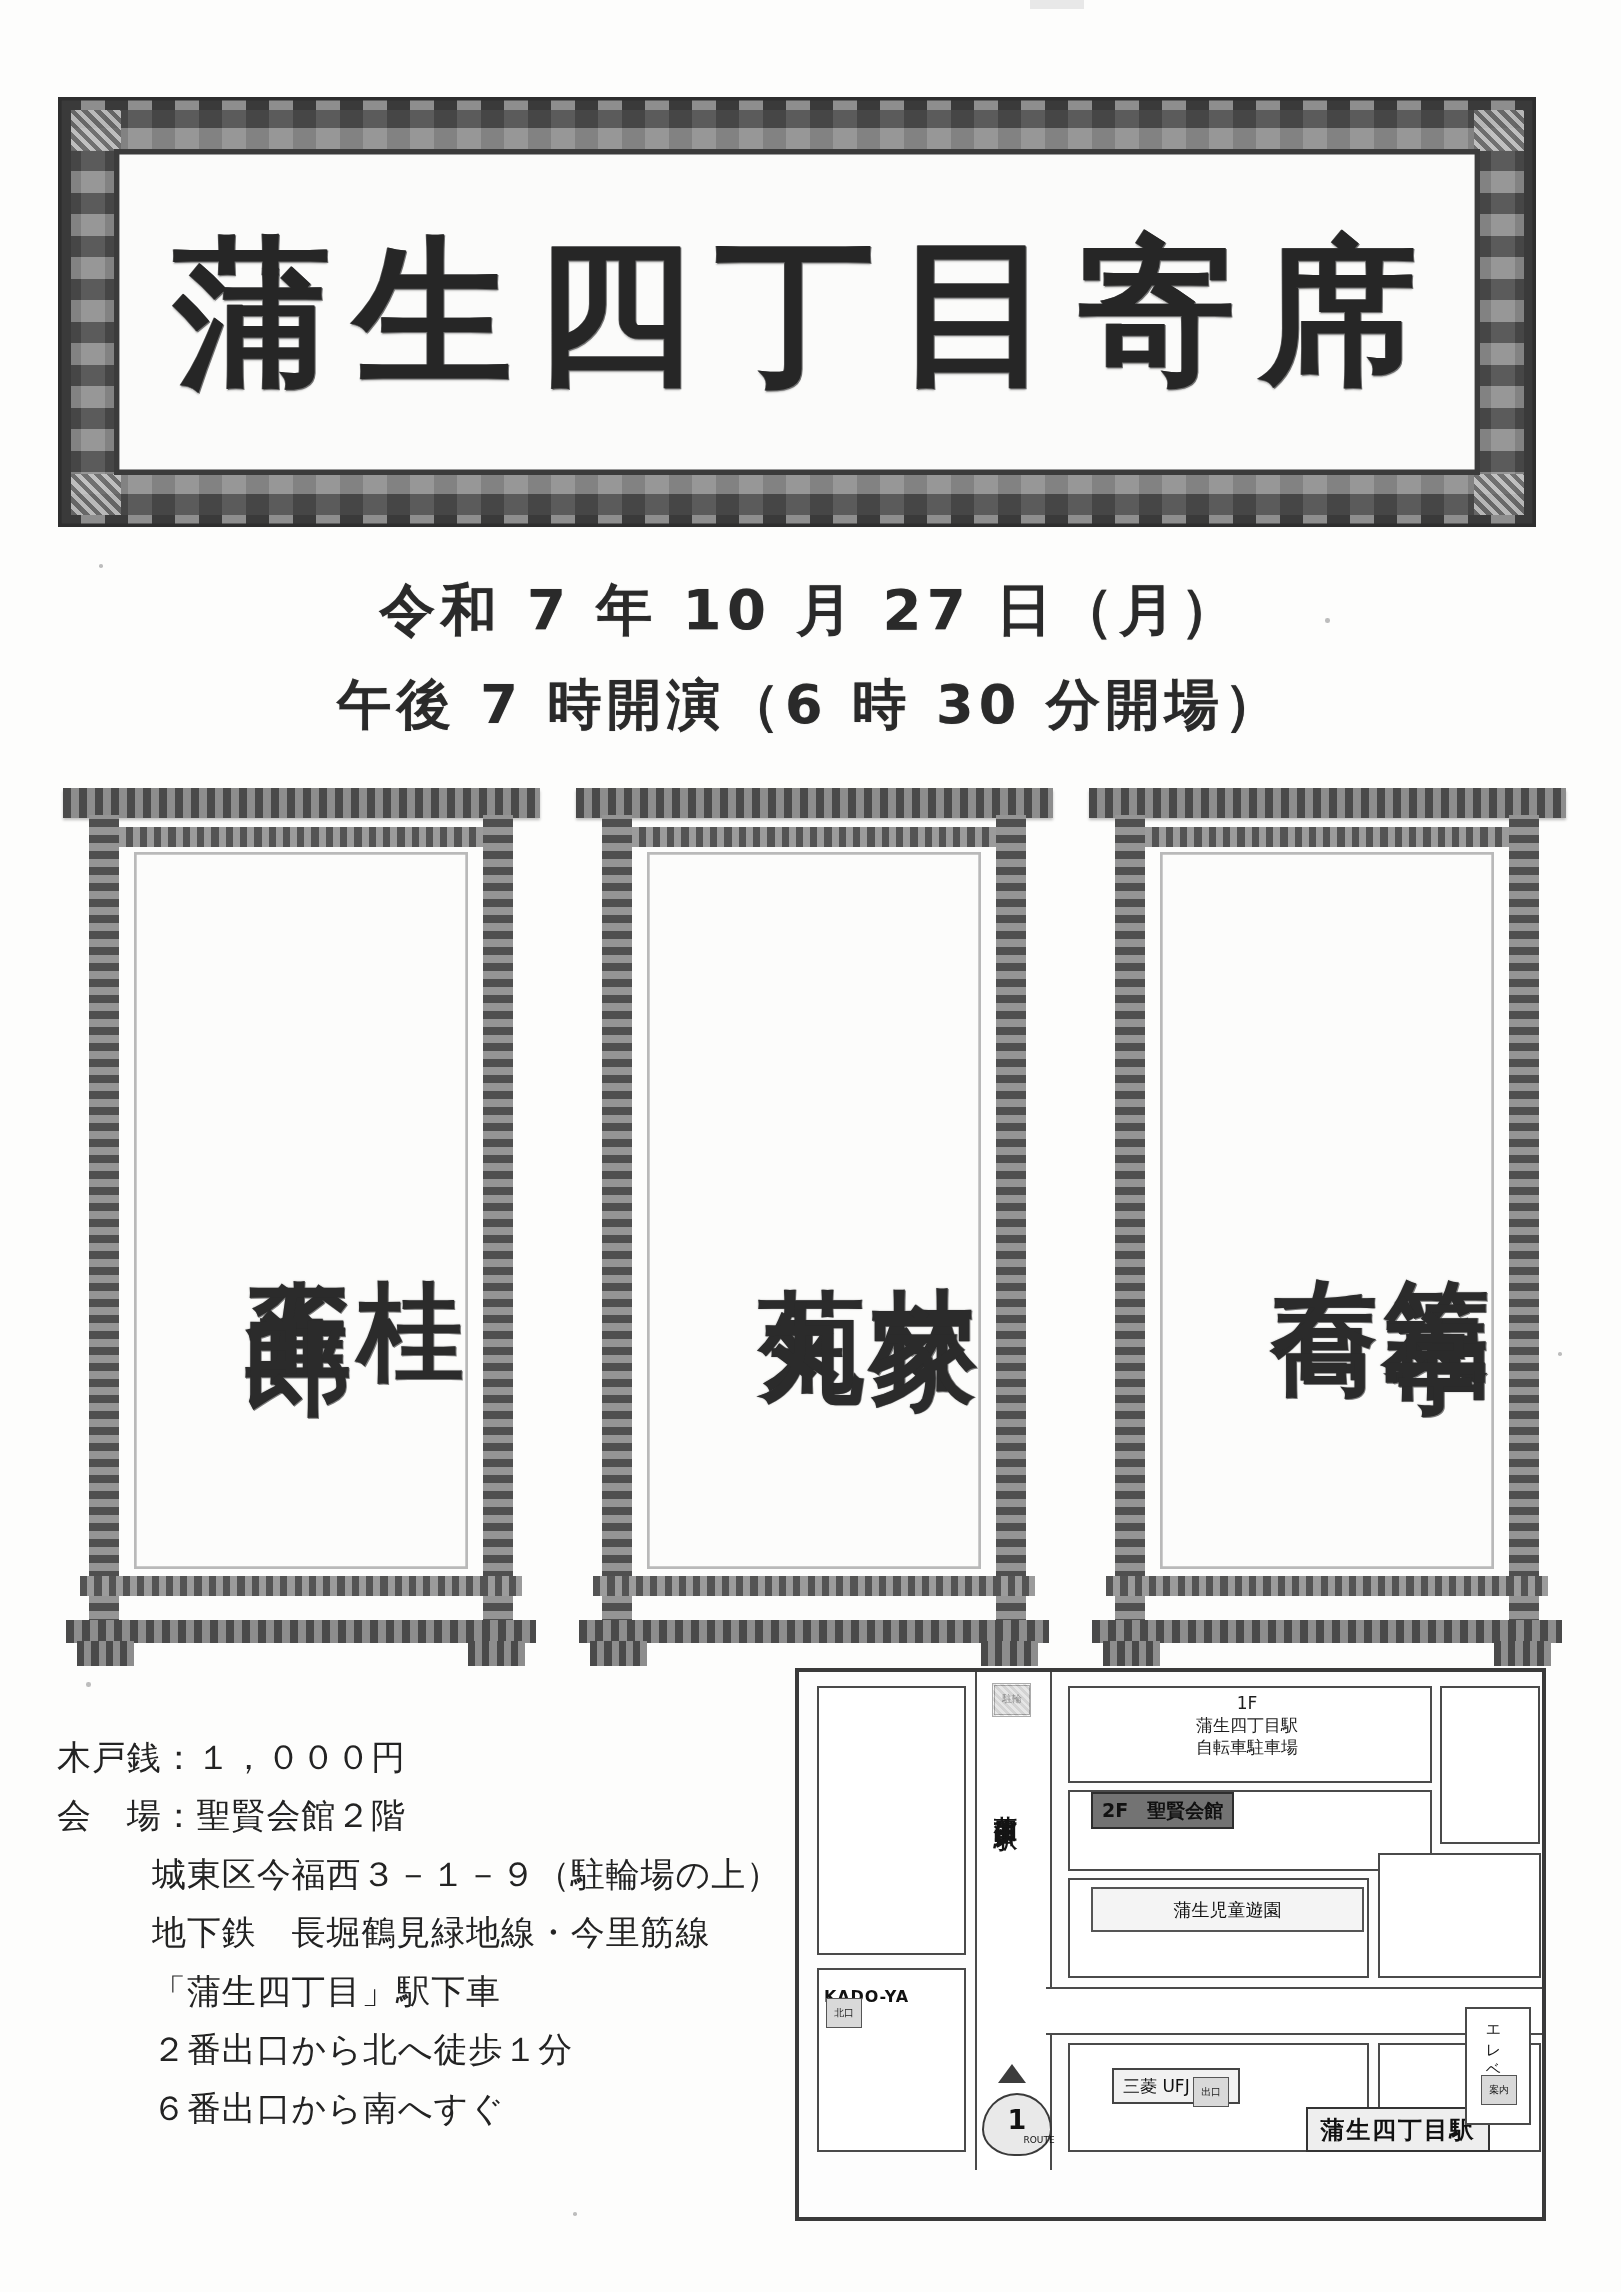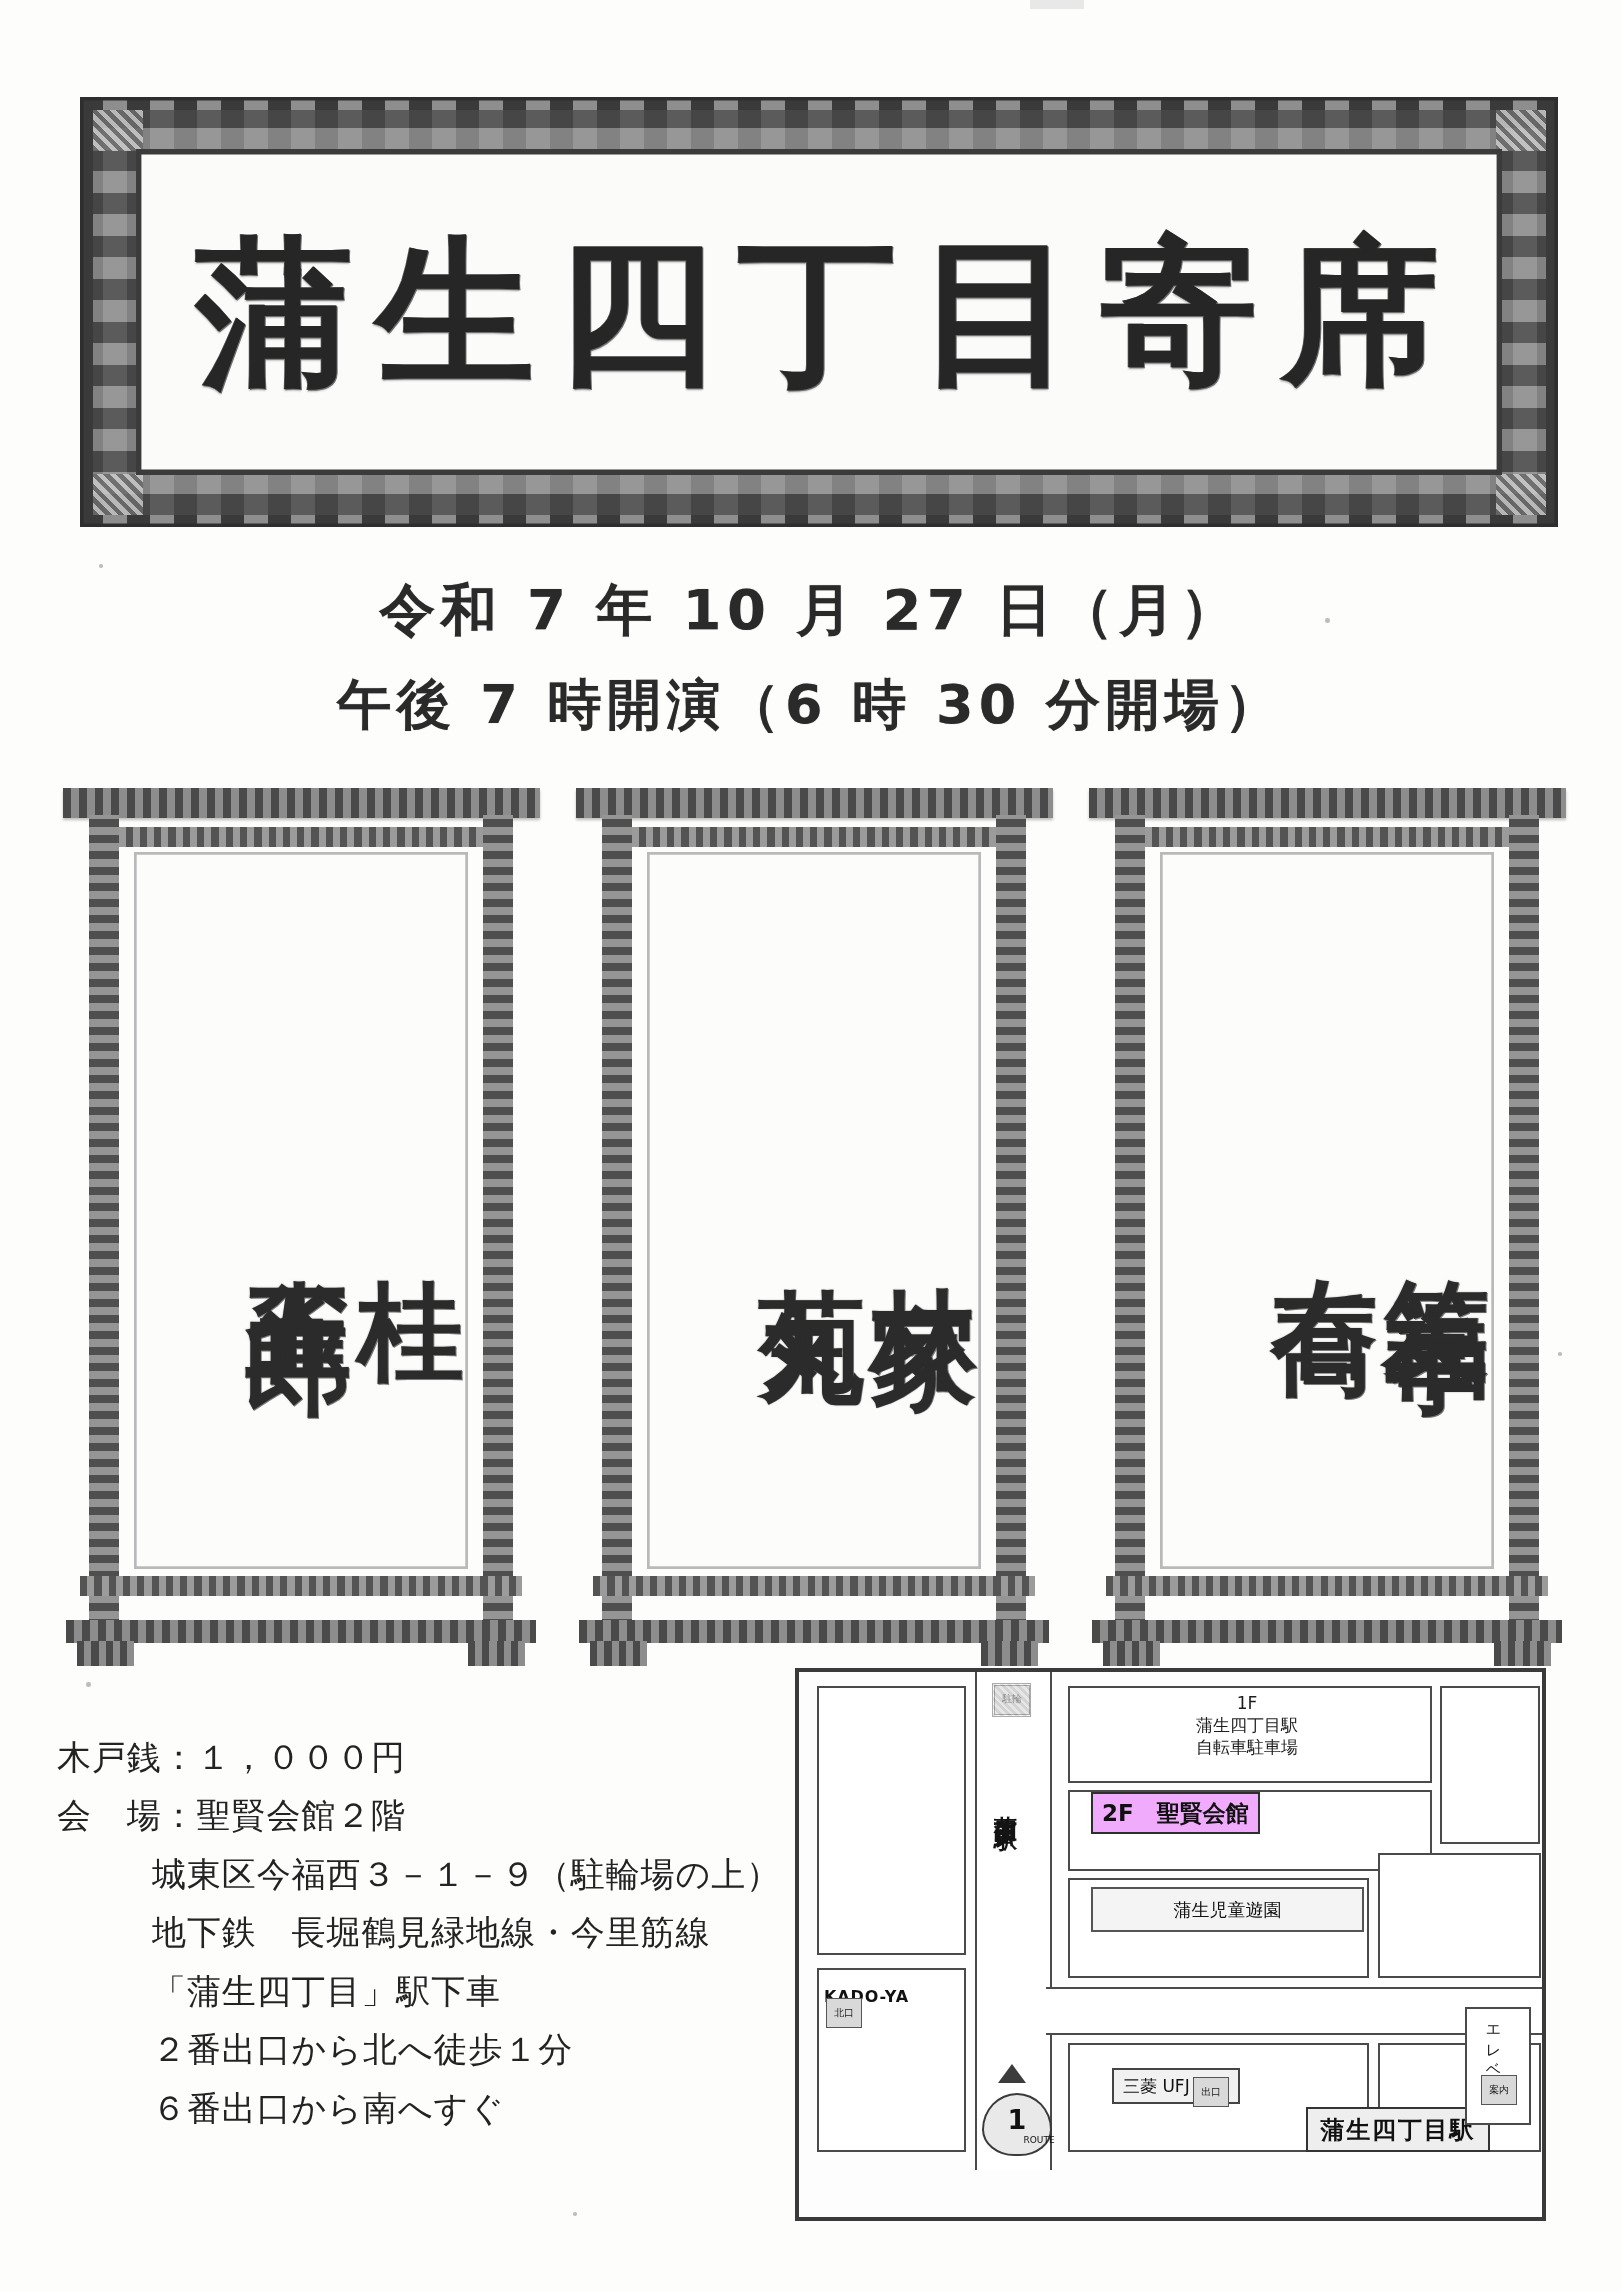--- a/index.html
+++ b/index.html
@@ -24,21 +24,21 @@
   .scan-edge-top {
     position: absolute;
     top: 0; left: 1030px;
     width: 54px; height: 9px;
     background: #e8e8e8;
   }
 
   
   .title-plaque {
     position: absolute;
-    left: 80px;
+    left: 58px;
     top: 97px;
     width: 1478px;
     height: 430px;
     padding: 12px;
     box-sizing: border-box;
   }
   .plaque-frame {
     position: absolute;
     inset: 0;
     background:
@@ -325,24 +325,24 @@
     position: absolute;
     background: #f1f1f1;
     border: 2.7px solid #444;
     padding: 4.5px 9px;
     font-size: 17px;
     color: #111;
     white-space: nowrap;
   }
   .hall-box {
     position: absolute;
-    background: #f0abfc;
+    background: #737373;
     border: 2.7px solid #2e2e2e;
     padding: 3.6px 9px;
-    font-size: 23px;
+    font-size: 19px;
     font-weight: 700;
     color: #111;
     white-space: pre;
   }
   .park-box {
     position: absolute;
     background: #f4f4f4;
     border: 2.7px solid #555;
     font-size: 18px;
     color: #111;

